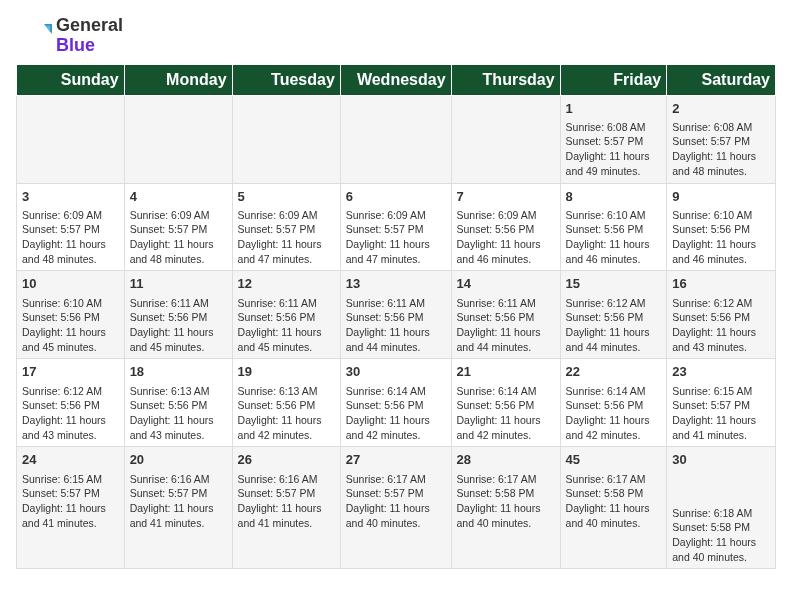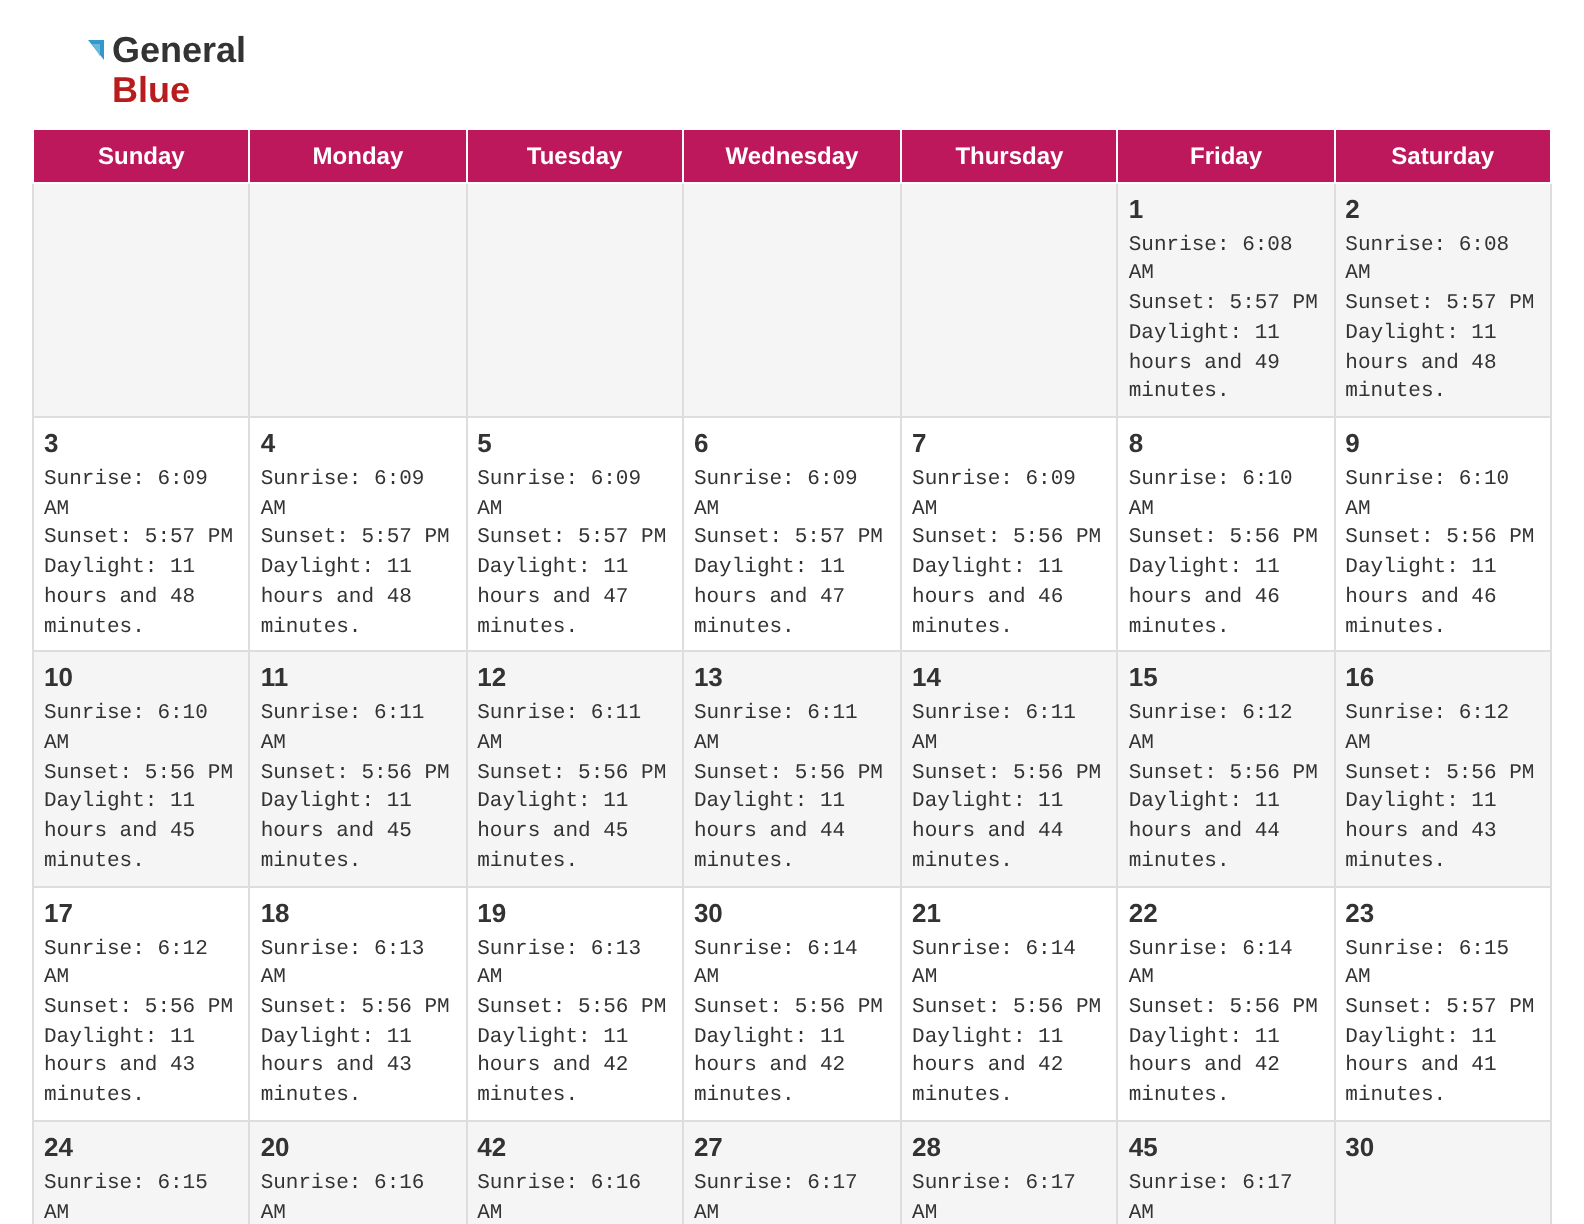--- a/index.html
+++ b/index.html
@@ -11,53 +11,53 @@
       padding: 16px;
     }
     .header {
       display: flex;
       justify-content: space-between;
       align-items: flex-start;
       margin-bottom: 8px;
     }
     .logo {
       display: flex;
-      align-items: flex-start;
+      align-items: flex-end;
       gap: 4px;
     }
     .logo-text {
       font-size: 18px;
       font-weight: bold;
       line-height: 1.1;
     }
     .logo-text .general { color: #333; }
-    .logo-text .blue { color: #b91c1c; }
+    .logo-text .blue { color: #6d28d9; }
     .title-block {
       text-align: right;
     }
     .month-title {
       font-size: 32px;
       font-weight: normal;
       color: #333;
     }
     .subtitle {
       font-size: 14px;
       color: #555;
     }
     table {
       width: 100%;
       border-collapse: collapse;
       font-size: 11px;
     }
     thead tr th {
-      background-color: #be185d;
+      background-color: #14532d;
       color: #fff;
-      text-align: center;
+      text-align: right;
       padding: 6px 5px;
-      font-size: 12px;
+      font-size: 16px;
       font-weight: bold;
       border: 1px solid #fff;
     }
     tbody tr td {
       vertical-align: top;
       padding: 4px 5px;
       border: 1px solid #ddd;
       width: 112px;
       min-height: 70px;
       color: #333;
@@ -71,21 +71,20 @@
     }
     .day-num {
       font-size: 13px;
       font-weight: bold;
       display: block;
       margin-bottom: 2px;
     }
     .day-info {
       font-size: 10.5px;
       color: #333;
-      font-family: Liberation Mono, monospace;
     }
     td.empty {
       background-color: #fff;
     }
   </style>
 </head>
 <body>
 
 <div class="header">
   <div class="logo">
@@ -275,21 +274,21 @@
 Sunset: 5:57 PM
 Daylight: 11 hours and 41 minutes.</div>
         </td>
         <td>
           <span class="day-num">20</span>
           <div class="day-info" style="white-space: pre-line;">Sunrise: 6:16 AM
 Sunset: 5:57 PM
 Daylight: 11 hours and 41 minutes.</div>
         </td>
         <td>
-          <span class="day-num">42</span>
+          <span class="day-num">26</span>
           <div class="day-info" style="white-space: pre-line;">Sunrise: 6:16 AM
 Sunset: 5:57 PM
 Daylight: 11 hours and 41 minutes.</div>
         </td>
         <td>
           <span class="day-num">27</span>
           <div class="day-info" style="white-space: pre-line;">Sunrise: 6:17 AM
 Sunset: 5:57 PM
 Daylight: 11 hours and 40 minutes.</div>
         </td>

